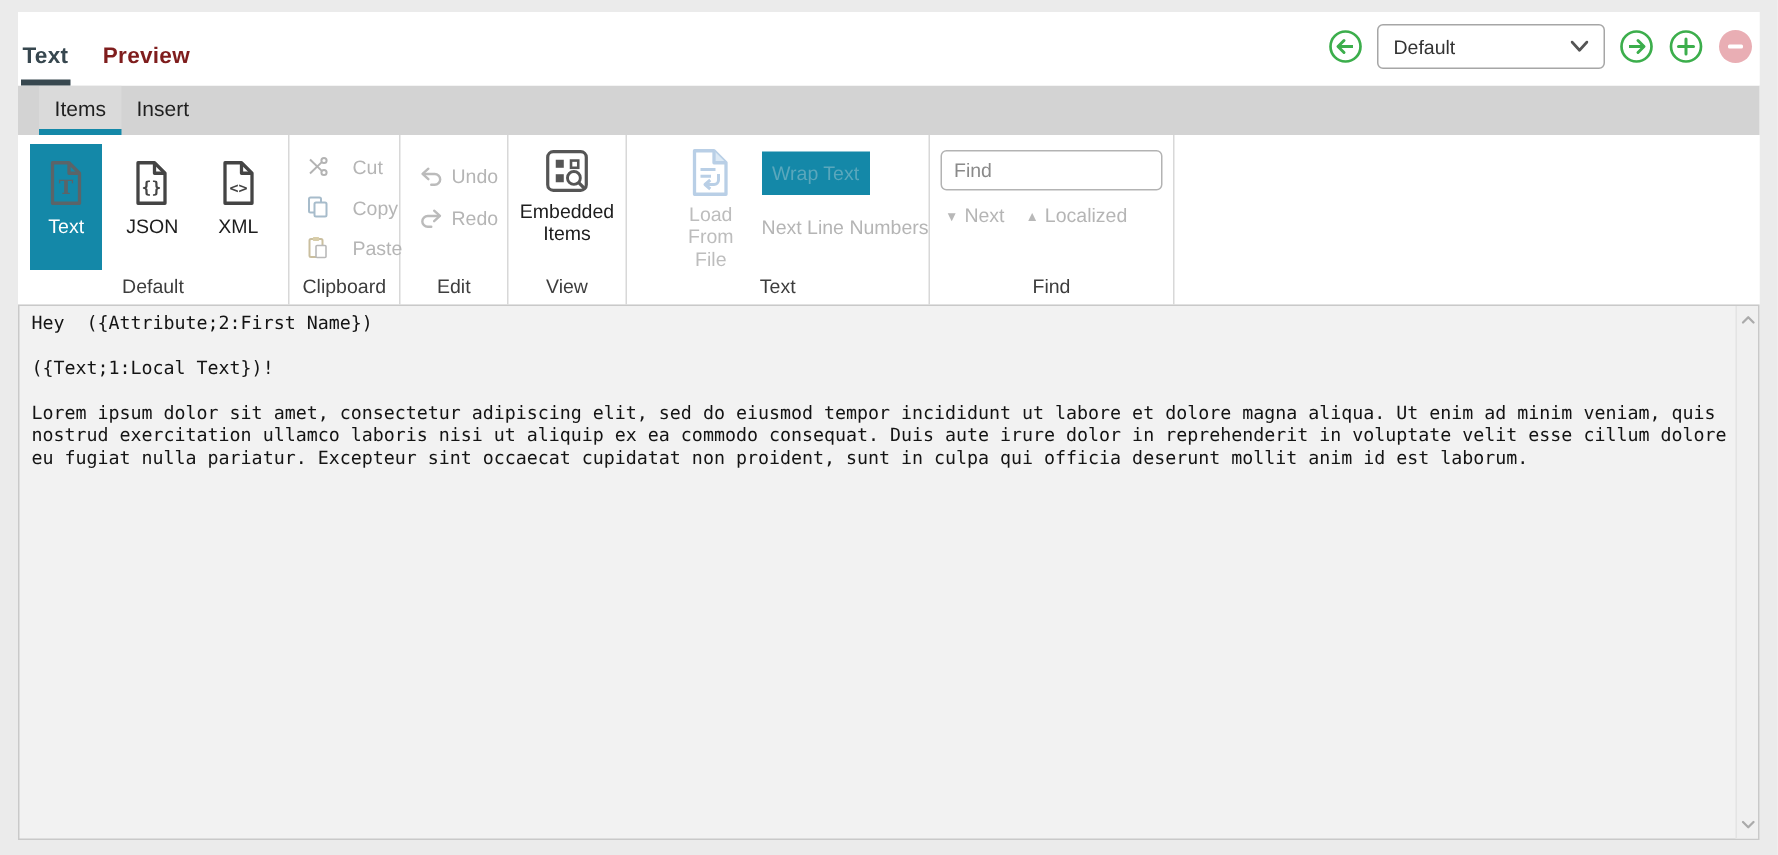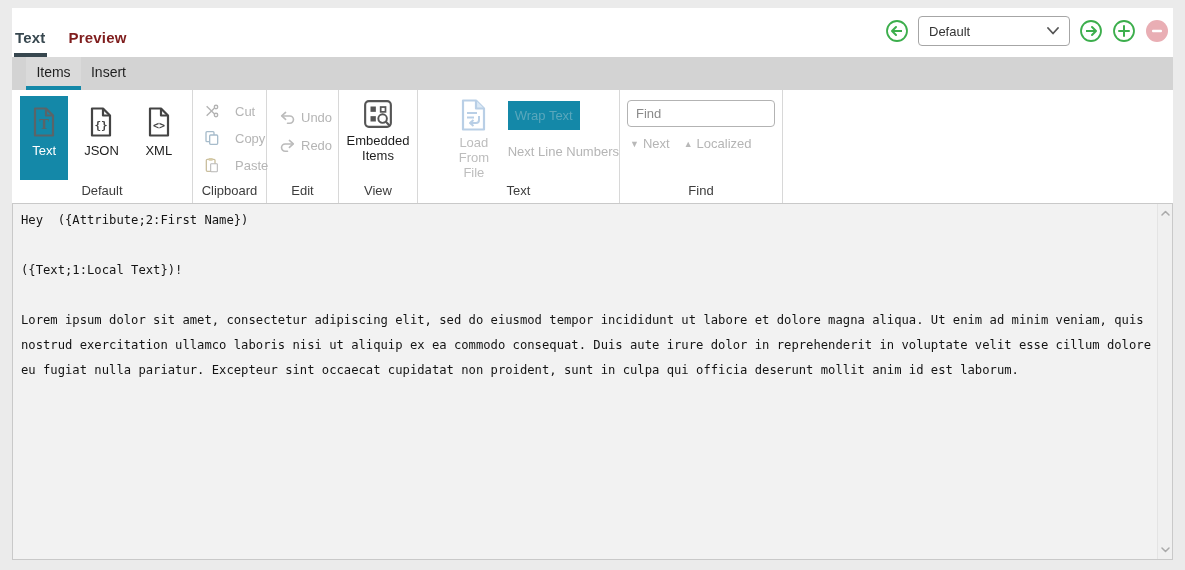--- a/index.html
+++ b/index.html
@@ -52,21 +52,21 @@
   .g-find { width:163px; padding:10px 0 0 7px; }
   .find-input { width:148px; height:27px; border:1px solid #b3b3b3; border-radius:4px; background:#fff; font-size:13px; color:#333; padding:0 8px; font-family:"Liberation Sans", sans-serif; outline:none; }
   .find-input::placeholder { color:#8a8a8a; }
   .find-nav { display:flex; gap:14px; margin-top:9px; padding-left:3px; font-size:13px; color:#b5b5b5; }
   .find-nav .nav-item { display:flex; align-items:center; gap:4px; cursor:default; }
   .tri { font-size:9px; color:#b8b8b8; }
   .g-fill { flex:1; border-right:none; }
 
   
   .editor { position:absolute; left:0; top:195px; width:1161px; height:357px; background:#f2f2f2; border:1px solid #c9c9c9; }
-  .editor-text { position:absolute; left:0; top:0; right:15px; bottom:0; padding:4px 6px 4px 8px; font-family:"DejaVu Sans Mono", monospace; font-size:12.2px; line-height:25px; color:#141414; white-space:pre-wrap; word-wrap:break-word; overflow:hidden; cursor:text; }
+  .editor-text { position:absolute; left:0; top:0; right:15px; bottom:0; padding:4px 6px 4px 8px; font-family:"DejaVu Sans Mono", monospace; font-size:12.2px; line-height:15px; color:#141414; white-space:pre-wrap; word-wrap:break-word; overflow:hidden; cursor:text; }
   .scrollbar { position:absolute; right:0; top:0; bottom:0; width:15px; background:#f0f0f0; border-left:1px solid #e4e4e4; }
   .sb-arrow { position:absolute; left:0; width:14px; height:14px; display:flex; align-items:center; justify-content:center; cursor:pointer; }
   .sb-up { top:2px; } .sb-down { bottom:2px; }
 
   svg { display:block; }
 </style>
 </head>
 <body>
 
 <div class="card">

